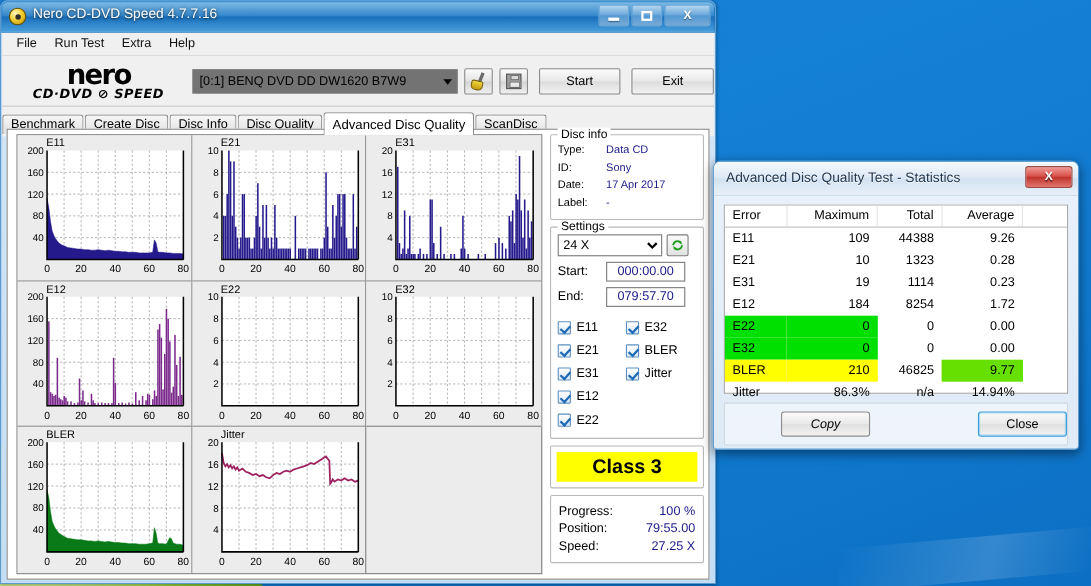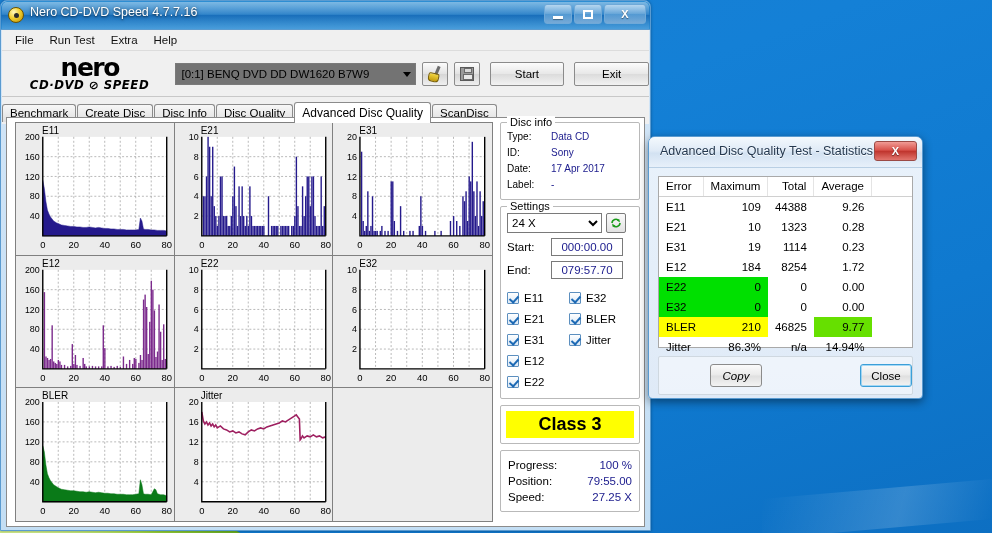--- a/index.html
+++ b/index.html
@@ -224,21 +224,21 @@
     background:#ffff00;text-align:center;font-size:18px;font-weight:bold;color:#000;
     padding:3px 0;font-family:"Liberation Sans",sans-serif;
   }
   #progressbox{margin-top:6px;border:1px solid #b9b9b9;border-radius:2px;padding:6px 7px;background:#fff;}
   .pv{display:flex;justify-content:space-between;font-size:11.5px;line-height:16px;}
   .pv .k{color:#000;}
   .pv .v{color:#1a1a8c;}
 
   
   #stats-dialog{
-    position:absolute;left:648px;top:136px;width:275px;height:263px;
+    position:absolute;left:648px;top:146px;width:333px;height:263px;
     border:1px solid #5b9bd0;border-radius:7px 7px 4px 4px;
     background:linear-gradient(180deg,#e9f2fb 0%,#dfeaf7 100%);
     box-shadow:0 3px 10px rgba(0,0,0,0.45);box-sizing:border-box;
   }
   #stats-titlebar{
     height:30px;position:relative;border-radius:6px 6px 0 0;
     background:linear-gradient(180deg,#f4f9fd 0%,#dfeaf6 46%,#d3e2f2 54%,#e7f0fa 100%);
     border-bottom:1px solid #b9cfe4;
   }
   #stats-title{

